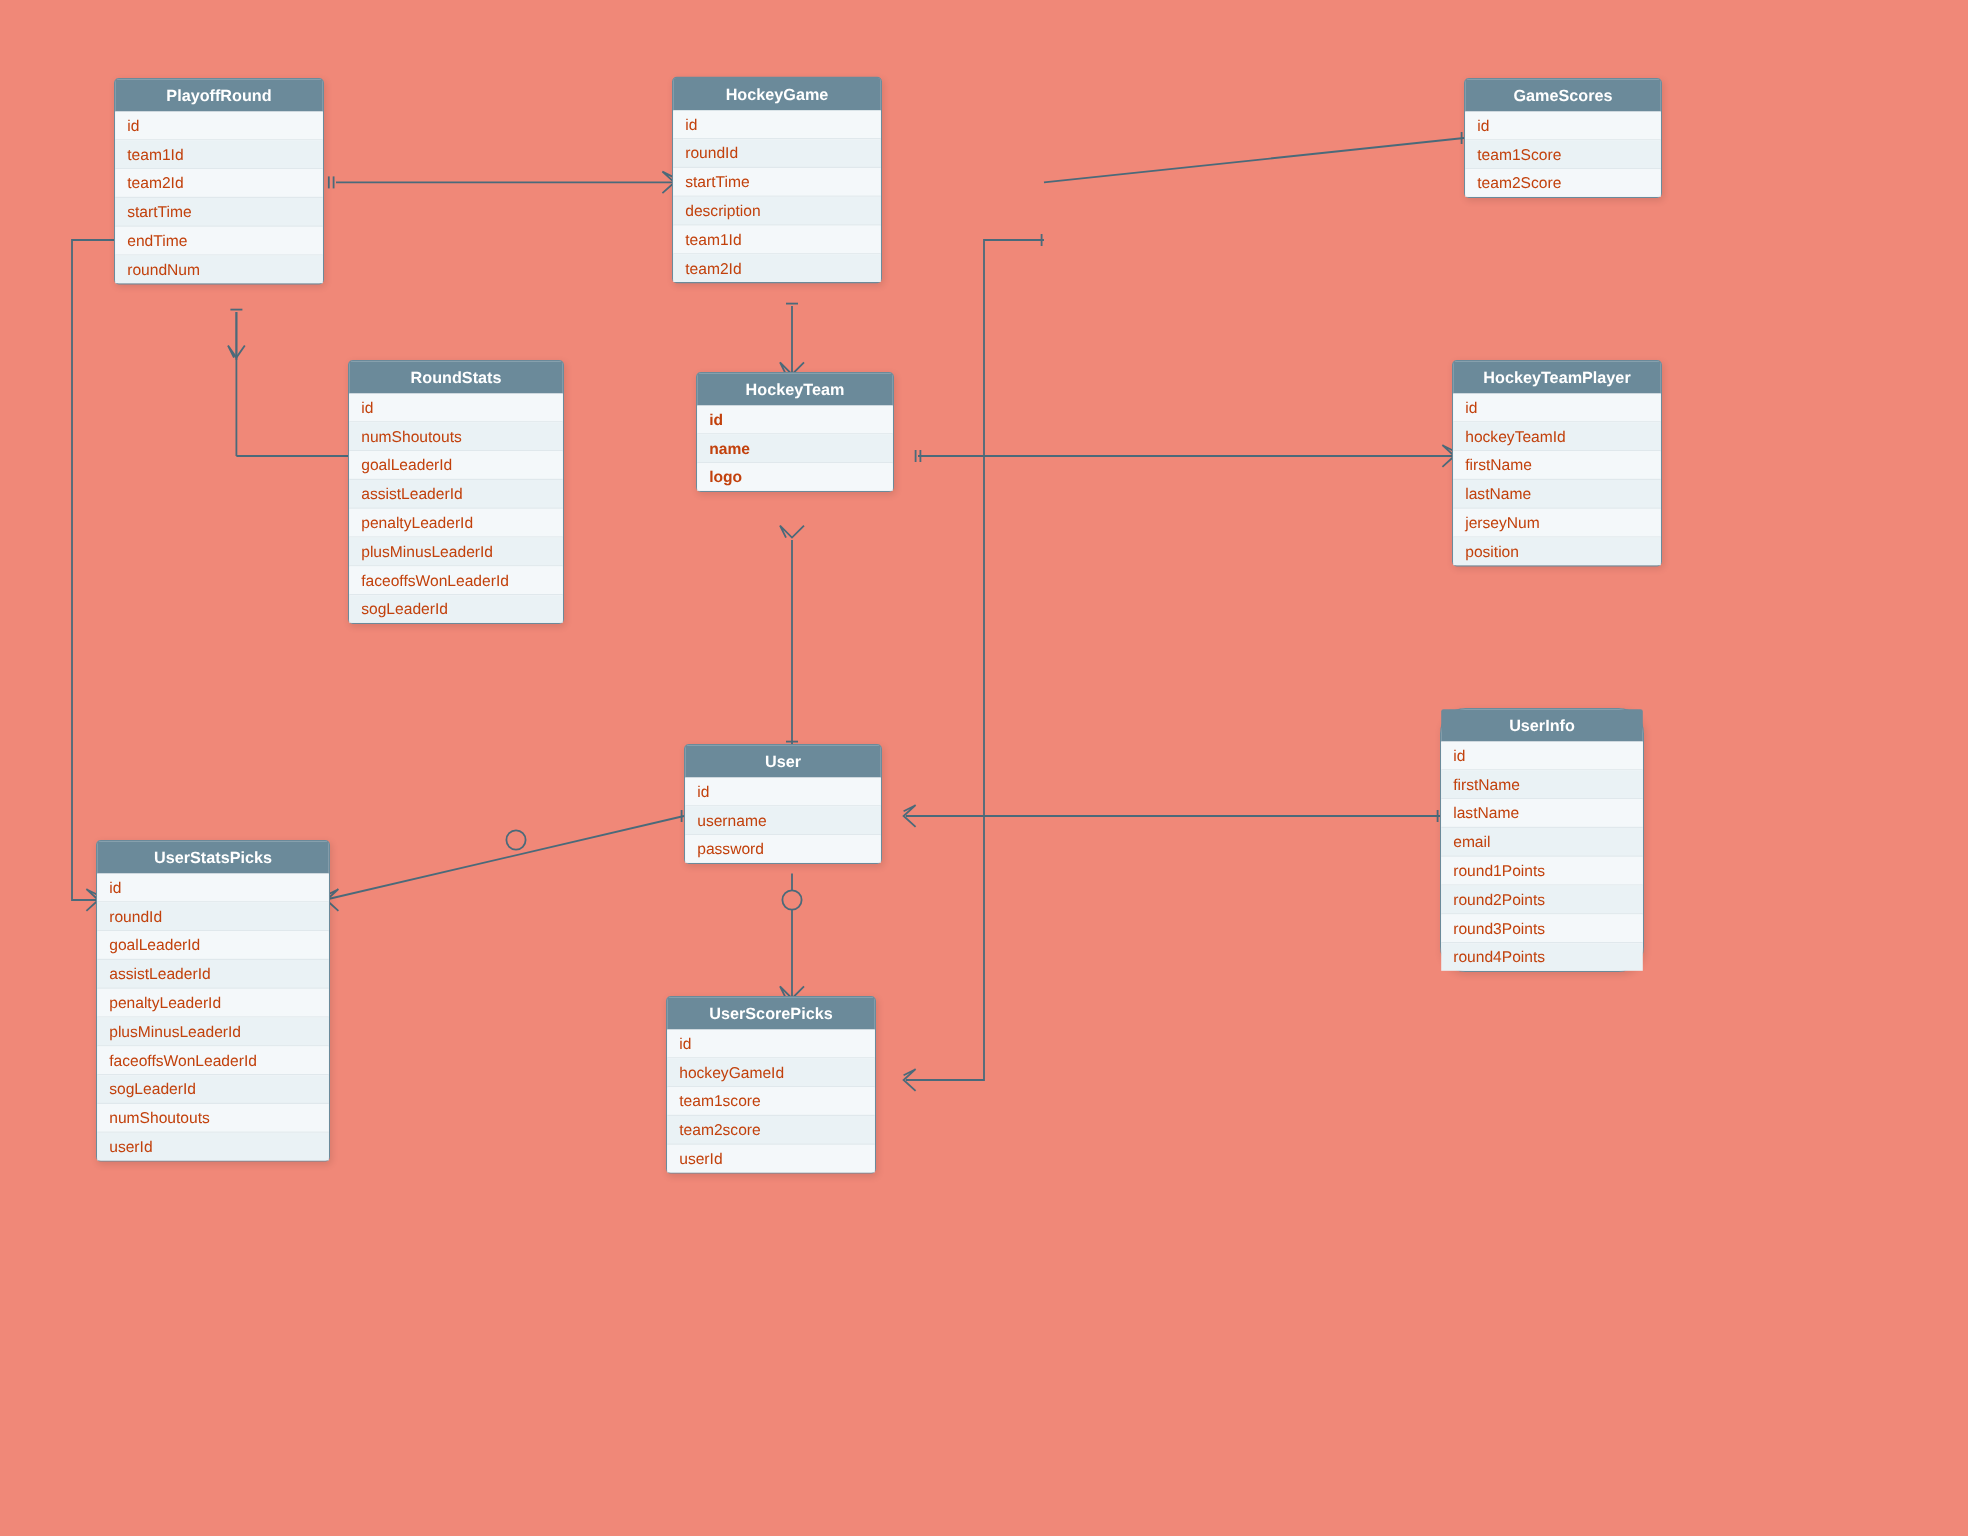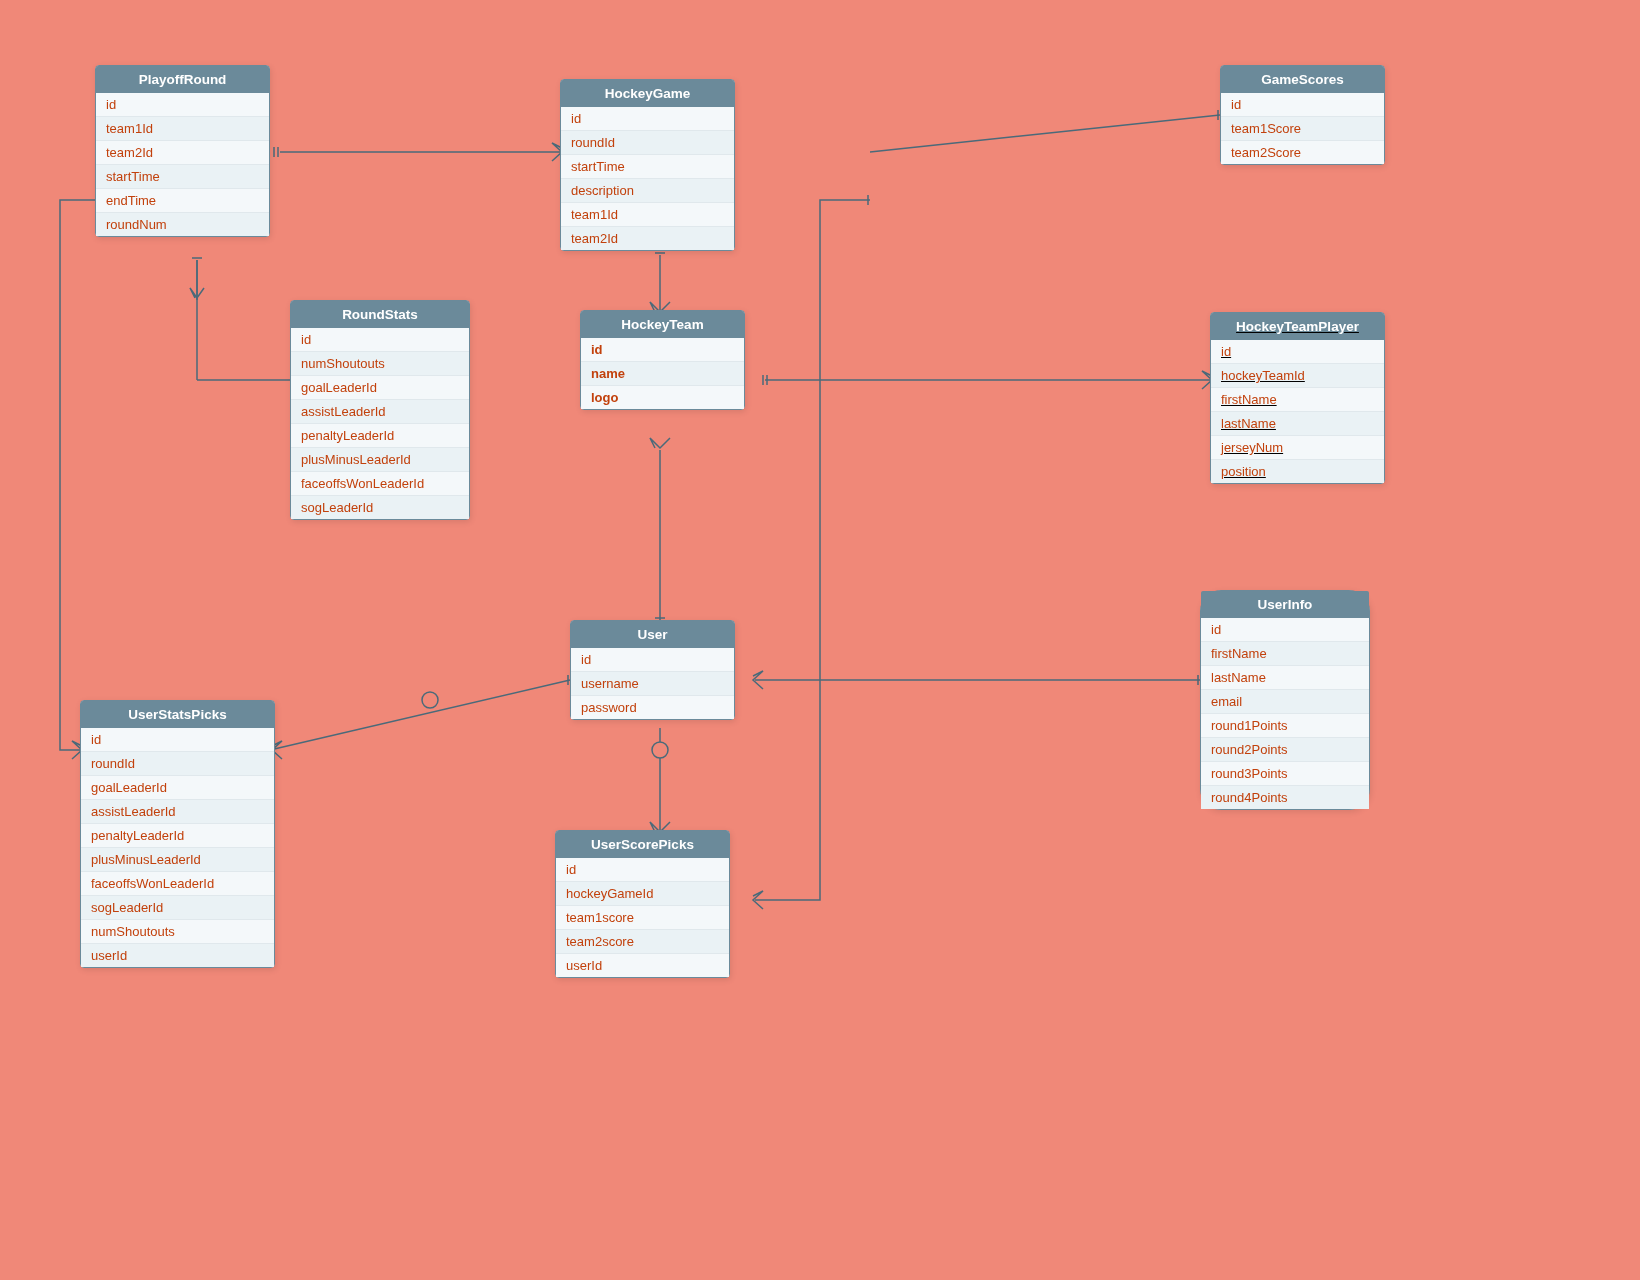--- a/index.html
+++ b/index.html
@@ -140,21 +140,21 @@
   <div class="er-table" style="left:95px;top:65px;min-width:175px;">
     <div class="er-table-header">PlayoffRound</div>
     <div class="er-table-row">id</div>
     <div class="er-table-row">team1Id</div>
     <div class="er-table-row">team2Id</div>
     <div class="er-table-row">startTime</div>
     <div class="er-table-row">endTime</div>
     <div class="er-table-row">roundNum</div>
   </div>
 
-  <div class="er-table" style="left:560px;top:79px;min-width:175px;">
+  <div class="er-table" style="left:560px;top:64px;min-width:175px;">
     <div class="er-table-header">HockeyGame</div>
     <div class="er-table-row">id</div>
     <div class="er-table-row">roundId</div>
     <div class="er-table-row">startTime</div>
     <div class="er-table-row">description</div>
     <div class="er-table-row">team1Id</div>
     <div class="er-table-row">team2Id</div>
   </div>
 
   <div class="er-table" style="left:1220px;top:65px;min-width:165px;">
@@ -176,21 +176,21 @@
     <div class="er-table-row">sogLeaderId</div>
   </div>
 
   <div class="er-table" style="left:580px;top:310px;min-width:165px;">
     <div class="er-table-header">HockeyTeam</div>
     <div class="er-table-row bold">id</div>
     <div class="er-table-row bold">name</div>
     <div class="er-table-row bold">logo</div>
   </div>
 
-  <div class="er-table" style="left:1210px;top:312px;min-width:175px;text-decoration:underline;">
+  <div class="er-table" style="left:1210px;top:300px;min-width:175px;">
     <div class="er-table-header">HockeyTeamPlayer</div>
     <div class="er-table-row">id</div>
     <div class="er-table-row">hockeyTeamId</div>
     <div class="er-table-row">firstName</div>
     <div class="er-table-row">lastName</div>
     <div class="er-table-row">jerseyNum</div>
     <div class="er-table-row">position</div>
   </div>
 
   <div class="er-table" style="left:570px;top:620px;min-width:165px;">

